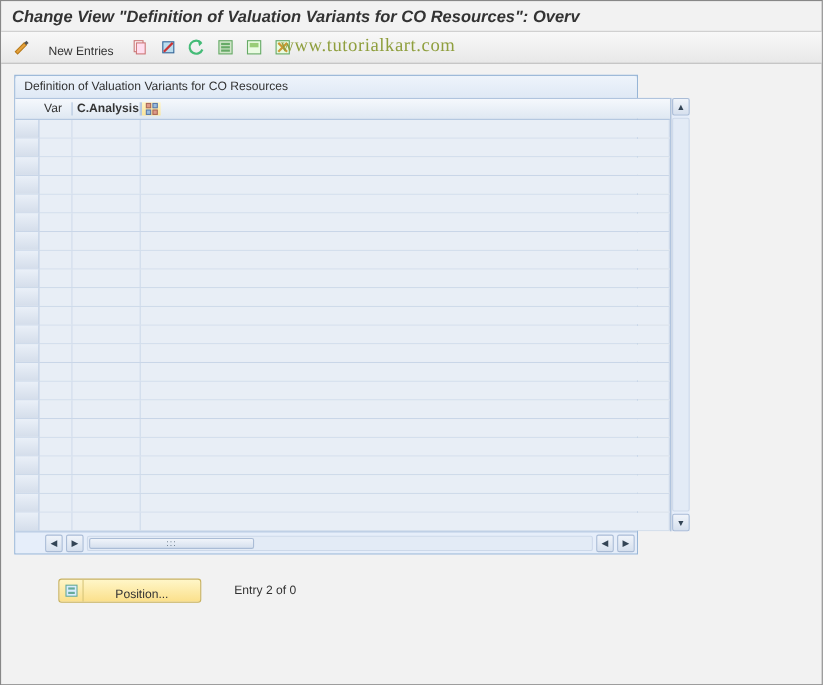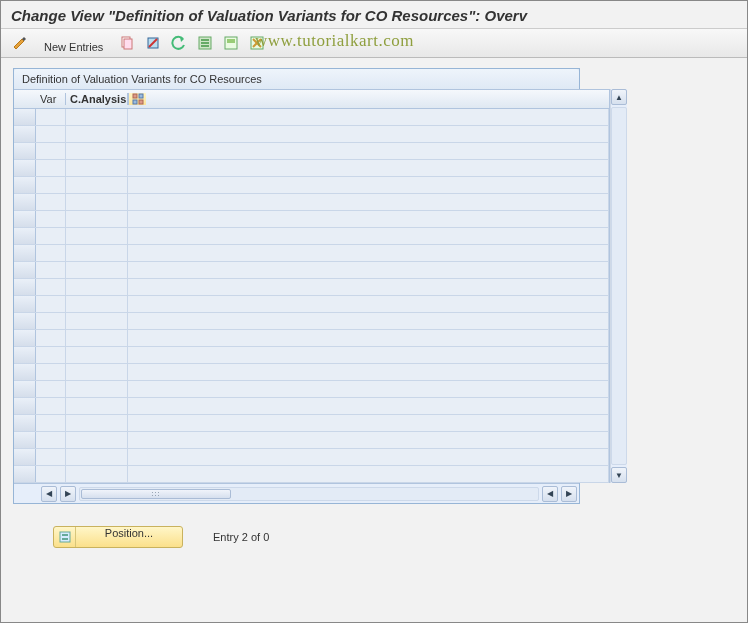--- a/index.html
+++ b/index.html
@@ -190,21 +190,21 @@
   .hthumb { position:absolute; left:1px; top:1px; width:150px; height:10px; background:linear-gradient(#f0f4fa,#d6e0ee); border:1px solid #aabcd6; border-radius:2px; display:flex;align-items:center;justify-content:center;color:#678;font-size:8px;letter-spacing:1px;}
   .footer-row {
     display: flex;
     align-items: center;
     gap: 30px;
     margin-top: 22px;
     padding-left: 40px;
   }
   .position-btn {
     display: flex;
-    align-items: flex-start;
+    align-items: flex-end;
     height: 22px;
     width: 130px;
     background: linear-gradient(#fff6c8,#fbe08b);
     border: 1px solid #c9b25e;
     border-radius: 3px;
     cursor: pointer;
     overflow: hidden;
   }
   .position-btn .icon-sq {
     width: 22px; height: 100%;

